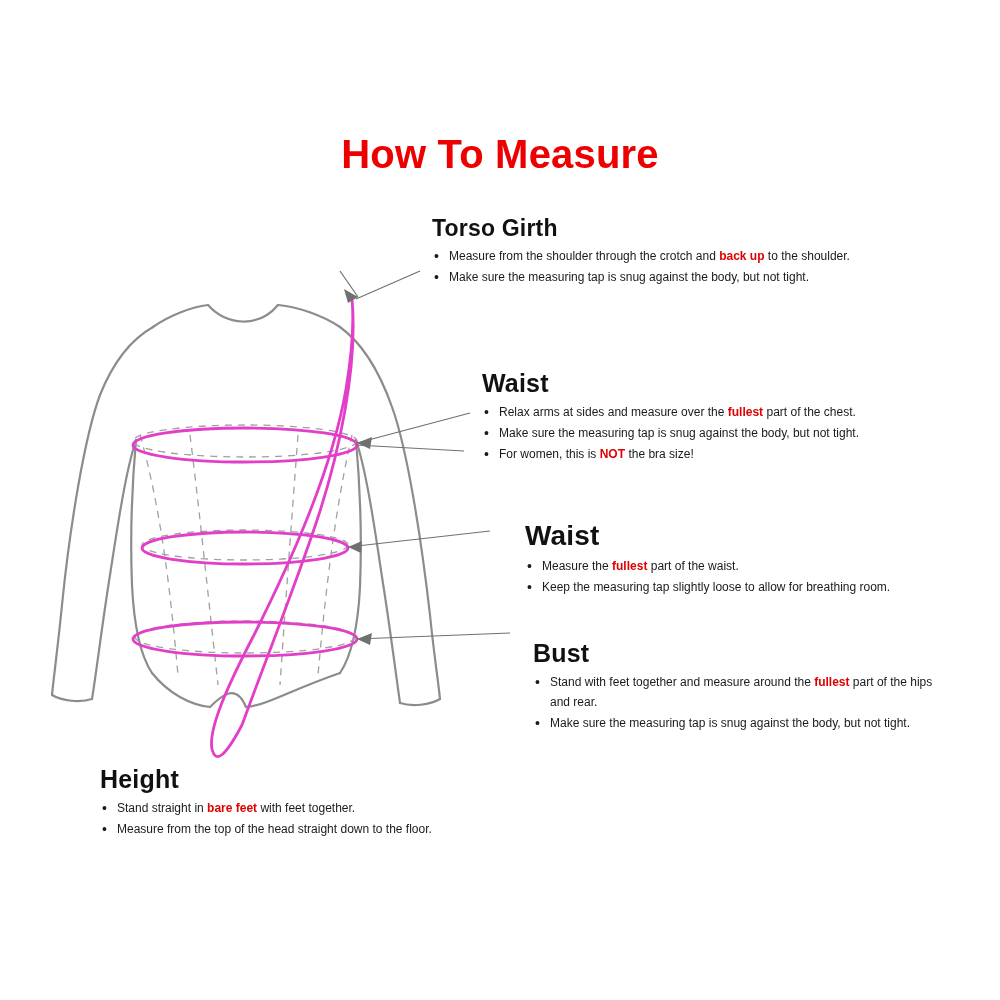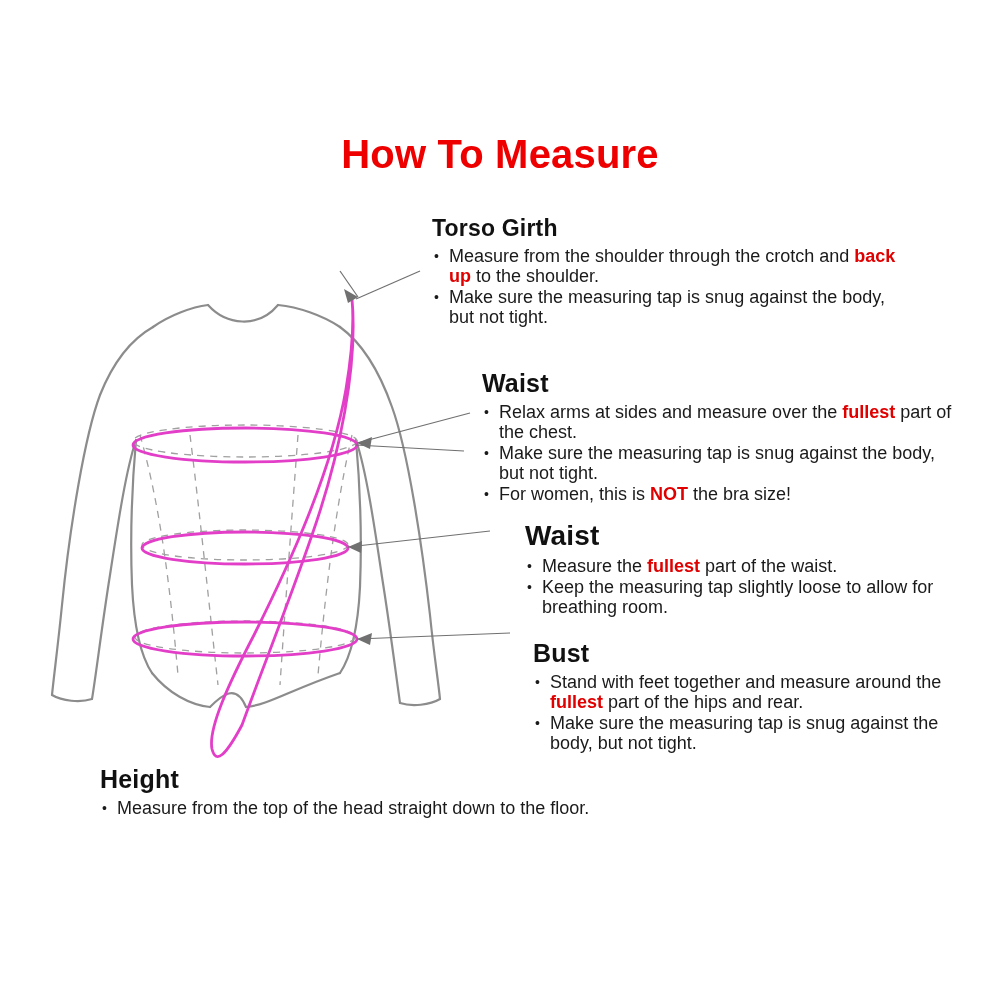--- a/index.html
+++ b/index.html
@@ -56,21 +56,21 @@
     letter-spacing: 0.2px;
   }
   .block ul {
     margin: 0;
     padding: 0;
     list-style: none;
   }
   .block li {
     position: relative;
     padding-left: 17px;
-    font-size: 18px;
+    font-size: 12px;
     line-height: 20px;
     color: #1a1a1a;
     margin-bottom: 1px;
   }
   .block li:before {
     content: "\2022";
     position: absolute;
     left: 2px;
     top: 0;
     font-size: 14px;
@@ -203,17 +203,18 @@
     <h2>Bust</h2>
     <ul>
         <li>Stand with feet together and measure around the <span class="hl">fullest</span> part of the hips and rear.</li>
         <li>Make sure the measuring tap is snug against the body, but not tight.</li>
       </ul>
   </div>
 
   <div class="block" id="blk-height">
     <h2>Height</h2>
     <ul>
+        <li>Stand straight in <span class="hl">bare feet</span> with feet together.</li>
         <li>Measure from the top of the head straight down to the floor.</li>
       </ul>
   </div>
 
 </div>
 
 </body></html>

